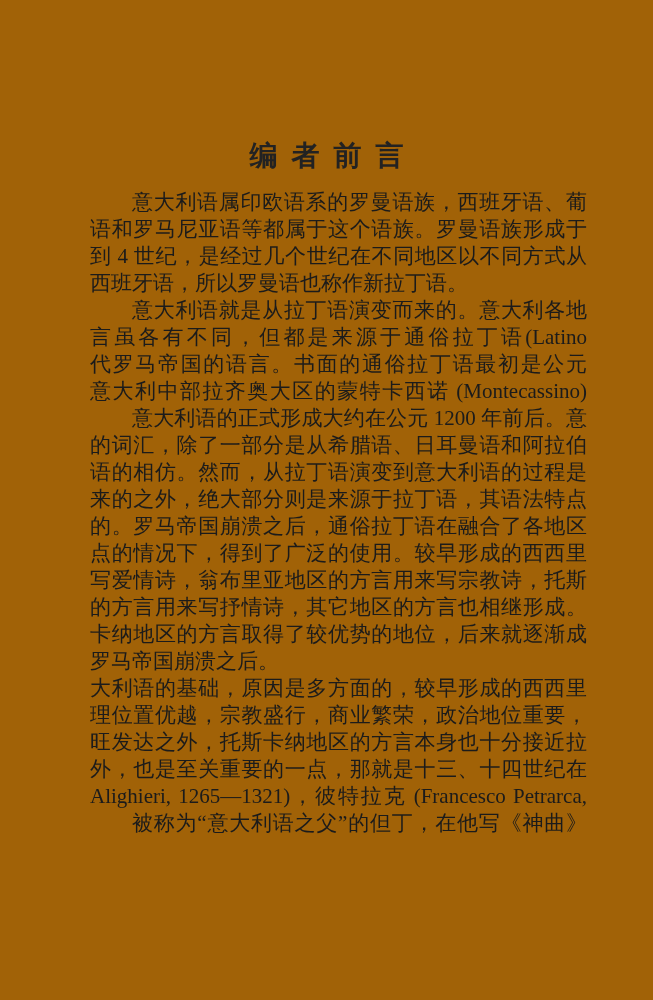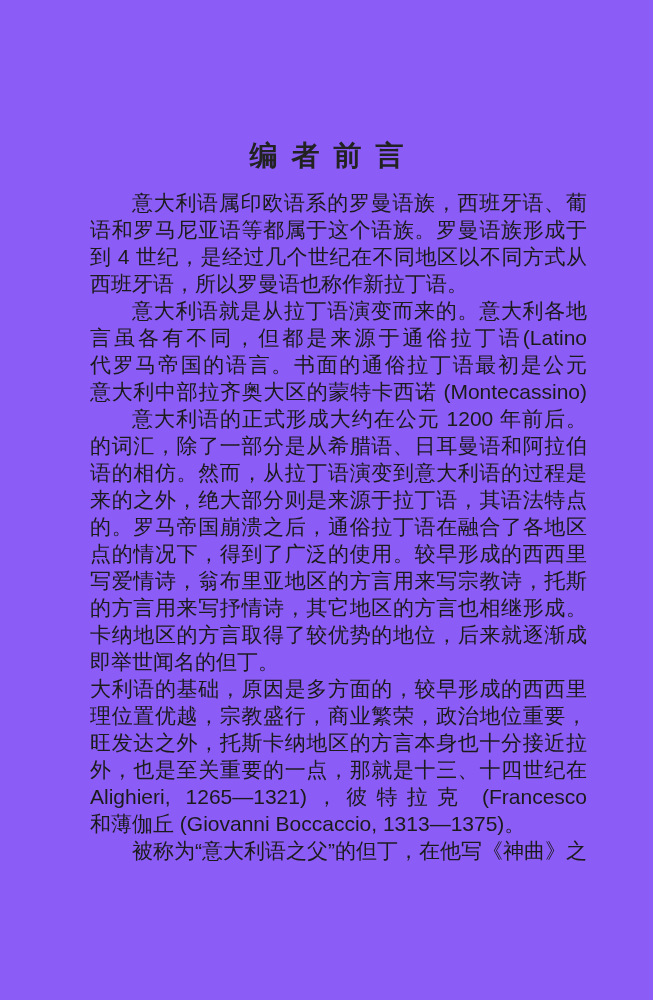--- a/index.html
+++ b/index.html
@@ -5,23 +5,23 @@
   html, body {
     margin: 0;
     padding: 0;
     background: #ffffff;
   }
   .book-page {
     position: relative;
     width: 653px;
     height: 1000px;
     margin: 0 auto;
-    background: #8b5cf6;
+    background: #a16207;
     color: #1e1e1e;
-    font-family: Liberation Sans, sans-serif;
+    font-family: Liberation Serif, serif;
     overflow: hidden;
   }
   .page-title {
     position: absolute;
     top: 118px;
     left: 0;
     width: 100%;
     text-align: center;
     font-size: 28px;
     font-weight: bold;
@@ -68,22 +68,21 @@
       <div class="text-line last">意大利中部拉齐奥大区的蒙特卡西诺 (Montecassino) 发现的。</div>
       <div class="text-line first">意大利语的正式形成大约在公元 1200 年前后。意大利语</div>
       <div class="text-line">的词汇，除了一部分是从希腊语、日耳曼语和阿拉伯语演变而</div>
       <div class="text-line">语的相仿。然而，从拉丁语演变到意大利语的过程是相当缓慢</div>
       <div class="text-line">来的之外，绝大部分则是来源于拉丁语，其语法特点也与拉丁</div>
       <div class="text-line">的。罗马帝国崩溃之后，通俗拉丁语在融合了各地区方言的特</div>
       <div class="text-line">点的情况下，得到了广泛的使用。较早形成的西西里方言用来</div>
       <div class="text-line">写爱情诗，翁布里亚地区的方言用来写宗教诗，托斯卡纳地区</div>
       <div class="text-line">的方言用来写抒情诗，其它地区的方言也相继形成。其中托斯</div>
       <div class="text-line">卡纳地区的方言取得了较优势的地位，后来就逐渐成为标准意</div>
-      <div class="text-line last">即举世闻名的但丁。</div>
+      <div class="text-line last">罗马帝国崩溃之后。</div>
       <div class="text-line">大利语的基础，原因是多方面的，较早形成的西西里方言用来</div>
       <div class="text-line">理位置优越，宗教盛行，商业繁荣，政治地位重要，文化艺术兴</div>
       <div class="text-line">旺发达之外，托斯卡纳地区的方言本身也十分接近拉丁语；另</div>
       <div class="text-line">外，也是至关重要的一点，那就是十三、十四世纪在托斯卡纳地</div>
       <div class="text-line">Alighieri, 1265—1321)，彼特拉克 (Francesco Petrarca, 1304—1374)</div>
-      <div class="text-line last">和薄伽丘 (Giovanni Boccaccio, 1313—1375)。</div>
       <div class="text-line first last">被称为“意大利语之父”的但丁，在他写《神曲》之前，就悉</div>
     </div>
 </div>
 
 </body></html>

